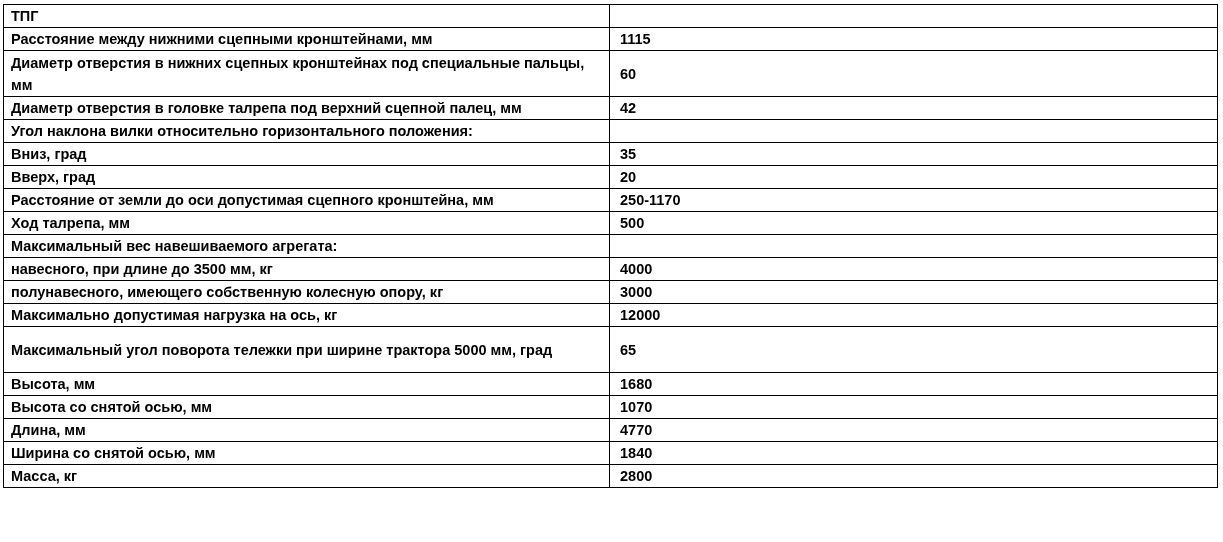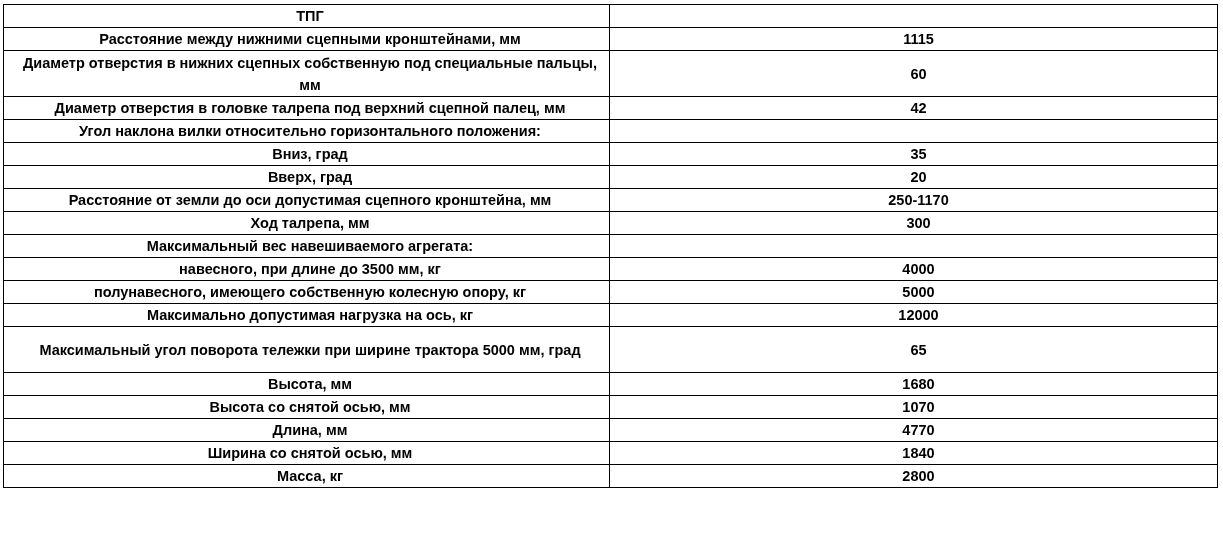--- a/index.html
+++ b/index.html
@@ -5,21 +5,20 @@
     html, body { margin: 0; padding: 0; background: #ffffff; }
     body { width: 1223px; height: 542px; position: relative; overflow: hidden; }
     table.spec {
       position: absolute; left: 3px; top: 4px;
       width: 1215px;
       border-collapse: collapse;
       table-layout: fixed;
       font-family: "Liberation Sans", "DejaVu Sans", sans-serif;
       font-size: 14.5px;
       color: #000;
-      text-align: center;
     }
     table.spec td {
       border: 1.5px solid #000;
       padding: 0 0 0 7px;
       height: 21px;
       line-height: 22px;
       vertical-align: middle;
       white-space: normal;
     }
     table.spec td.label { width: 598px; font-weight: bold; }
@@ -33,21 +32,21 @@
   <tbody>
     <tr>
       <td class="label">ТПГ</td>
       <td class="value"></td>
     </tr>
     <tr>
       <td class="label">Расстояние между нижними сцепными  кронштейнами, мм</td>
       <td class="value">1115</td>
     </tr>
     <tr class="tall">
-      <td class="label">Диаметр отверстия в нижних сцепных собственную под специальные пальцы, мм</td>
+      <td class="label">Диаметр отверстия в нижних сцепных кронштейнах под специальные пальцы, мм</td>
       <td class="value">60</td>
     </tr>
     <tr>
       <td class="label">Диаметр отверстия в головке талрепа под верхний сцепной палец, мм</td>
       <td class="value">42</td>
     </tr>
     <tr>
       <td class="label">Угол наклона вилки относительно горизонтального положения:</td>
       <td class="value"></td>
     </tr>
@@ -58,33 +57,33 @@
     <tr>
       <td class="label">Вверх, град</td>
       <td class="value">20</td>
     </tr>
     <tr>
       <td class="label">Расстояние от земли до оси допустимая сцепного кронштейна, мм</td>
       <td class="value">250-1170</td>
     </tr>
     <tr>
       <td class="label">Ход талрепа, мм</td>
-      <td class="value">300</td>
+      <td class="value">500</td>
     </tr>
     <tr>
       <td class="label">Максимальный вес навешиваемого агрегата:</td>
       <td class="value"></td>
     </tr>
     <tr>
       <td class="label">навесного, при длине до 3500 мм, кг</td>
       <td class="value">4000</td>
     </tr>
     <tr>
       <td class="label">полунавесного, имеющего собственную колесную опору, кг</td>
-      <td class="value">5000</td>
+      <td class="value">3000</td>
     </tr>
     <tr>
       <td class="label">Максимально допустимая нагрузка на ось, кг</td>
       <td class="value">12000</td>
     </tr>
     <tr class="tall">
       <td class="label">Максимальный угол поворота тележки при ширине трактора 5000 мм, град</td>
       <td class="value">65</td>
     </tr>
     <tr>

